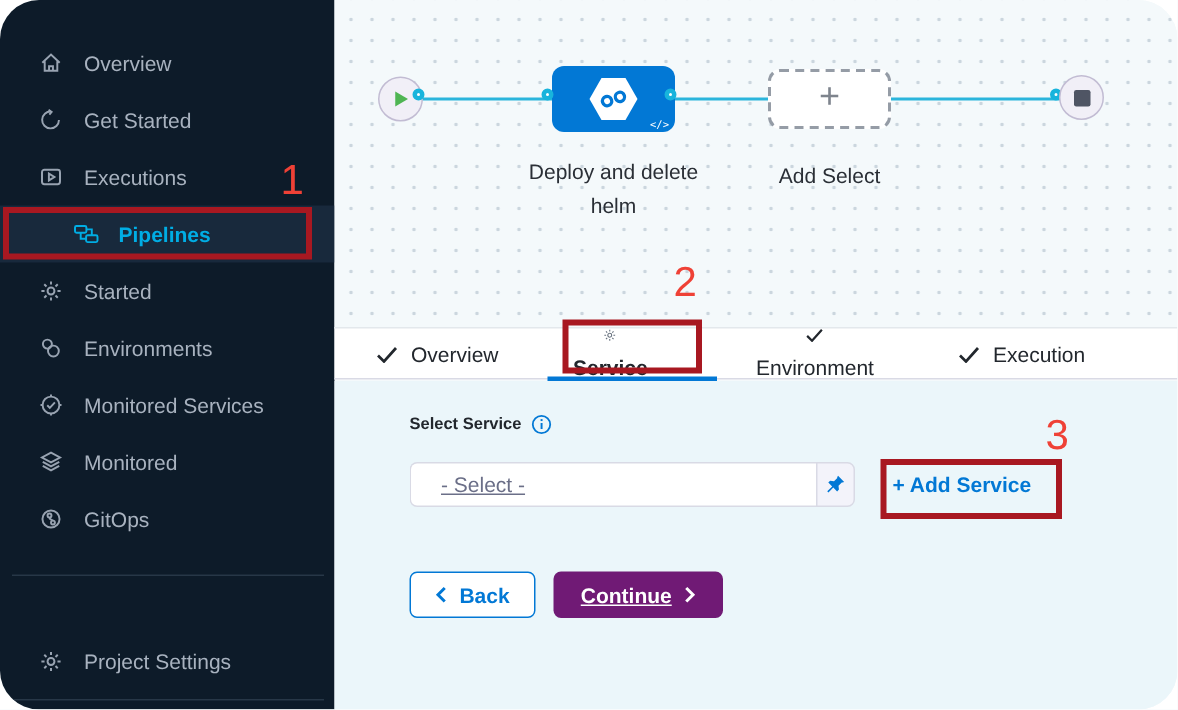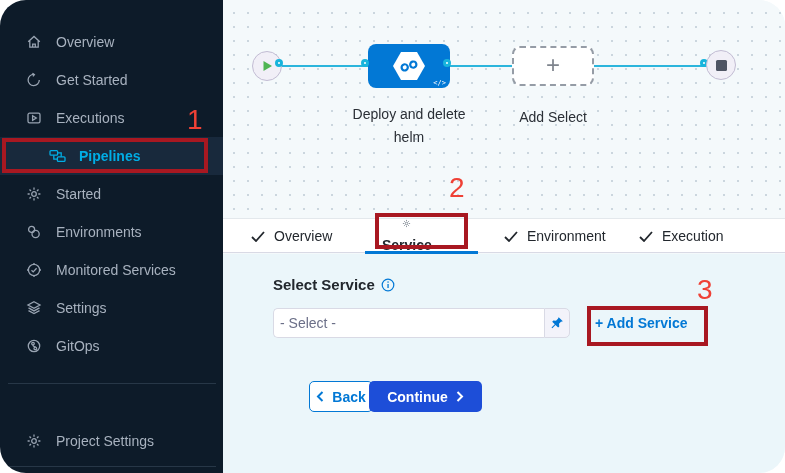--- a/index.html
+++ b/index.html
@@ -38,32 +38,32 @@
   .tabs { position:absolute; left:0; top:218px; width:562px; height:35px; background:#fff;
           border-top:1px solid #E3E8EC; border-bottom:1px solid #D9DAE5; }
   .tab { position:absolute; top:0; height:34px; display:flex; align-items:center; gap:9px;
          font-size:14px; color:#22272D; cursor:pointer; }
   .tab.active { font-weight:bold; }
   .tab-underline { position:absolute; left:142px; top:32px; width:113px; height:3px; background:#0278D5; }
 
   
   .content { position:absolute; left:0; top:254px; width:562px; height:219px; background:#EBF6FA; }
   .field-label { position:absolute; left:50px; top:22px; display:flex; align-items:center; gap:6px;
-                 font-size:15px; font-weight:bold; color:#22272D; }
+                 font-size:11px; font-weight:bold; color:#22272D; }
   .select-wrap { position:absolute; left:50px; top:54px; width:297px; height:30px; display:flex; cursor:pointer; }
   .select-box { width:271px; height:30px; background:#fff; border:1px solid #D9DAE5; border-right:none;
-                border-radius:5px 0 0 5px; display:flex; align-items:center; padding-left:6px;
-                font-size:14px; color:#6B6F88; }
+                border-radius:5px 0 0 5px; display:flex; align-items:center; padding-left:20px;
+                font-size:14px; color:#6B6F88;text-decoration:underline; }
   .pin-box { width:26px; height:30px; background:#F3F3FA; border:1px solid #D9DAE5; border-radius:0 5px 5px 0;
              display:flex; align-items:center; justify-content:center; cursor:pointer; }
   .add-service { position:absolute; left:372px; top:61px; font-size:14px; font-weight:bold; color:#0278D5; cursor:pointer; }
   .btn { position:absolute; top:127px; height:31px; border-radius:5px; display:flex; align-items:center;
          justify-content:center; gap:8px; font-size:14px; font-weight:bold; cursor:pointer; }
-  .btn-back { left:50px; width:64px; background:#fff; border:1.5px solid #0278D5; color:#0278D5;margin-left:36px; }
-  .btn-continue { left:146px; width:113px; background:#1d4ed8; border:none; color:#fff; }
+  .btn-back { left:50px; width:84px; background:#fff; border:1.5px solid #0278D5; color:#0278D5; }
+  .btn-continue { left:146px; width:113px; background:#701a75; border:none; color:#fff;text-decoration:underline; }
 
   
   .anno-box { position:absolute; border:4px solid #A81821; pointer-events:none; }
   .anno-num { position:absolute; color:#EF4136; font-size:28px; line-height:1; pointer-events:none; }
 </style>
 </head>
 <body>
 
 <div id="app">
 
@@ -142,21 +142,21 @@
       </div>
 
       <div class="nav-item">
         <span class="nico">
           <svg width="16" height="16" viewBox="0 0 16 16" fill="none" stroke="#98A3B1" stroke-width="1.3">
               <path d="M8 1.8 14 5 8 8.2 2 5z"></path>
               <path d="M2.5 7.9 8 10.9l5.5-3"></path>
               <path d="M2.5 10.6 8 13.6l5.5-3"></path>
             </svg>
         </span>
-        <span>Settings</span>
+        <span>Monitored</span>
       </div>
 
       <div class="nav-item">
         <span class="nico">
           <svg width="16" height="16" viewBox="0 0 16 16" fill="none" stroke="#98A3B1" stroke-width="1.3">
               <circle cx="8" cy="8" r="5.7"></circle>
               <circle cx="7" cy="5.6" r="1.3"></circle>
               <circle cx="9.3" cy="10.4" r="1.3"></circle>
               <path d="M7 6.9c0 2.3 2.3 1.2 2.3 2.2"></path>
             </svg>
@@ -230,21 +230,21 @@
           </svg>
         <span>Overview</span>
       </div>
       <div class="tab active" style="left:159px;flex-direction:column;">
         <svg width="15" height="15" viewBox="0 0 16 16" fill="none" stroke="#66707D" stroke-width="1.3">
             <circle cx="8" cy="8" r="2.3"></circle>
             <path d="M8 1.6v2.1M8 12.3v2.1M1.6 8h2.1M12.3 8h2.1M3.5 3.5l1.5 1.5M11 11l1.5 1.5M12.5 3.5 11 5M5 11l-1.5 1.5"></path>
           </svg>
         <span>Service</span>
       </div>
-      <div class="tab" style="left:281px;">
+      <div class="tab" style="left:281px;flex-direction:column;">
         <svg width="14" height="11" viewBox="0 0 14 11">
             <path d="M1 6 5 10 13 1" stroke="#22272D" stroke-width="1.8" fill="none"></path>
           </svg>
         <span>Environment</span>
       </div>
       <div class="tab" style="left:416px;">
         <svg width="14" height="11" viewBox="0 0 14 11">
             <path d="M1 6 5 10 13 1" stroke="#22272D" stroke-width="1.8" fill="none"></path>
           </svg>
         <span>Execution</span>

